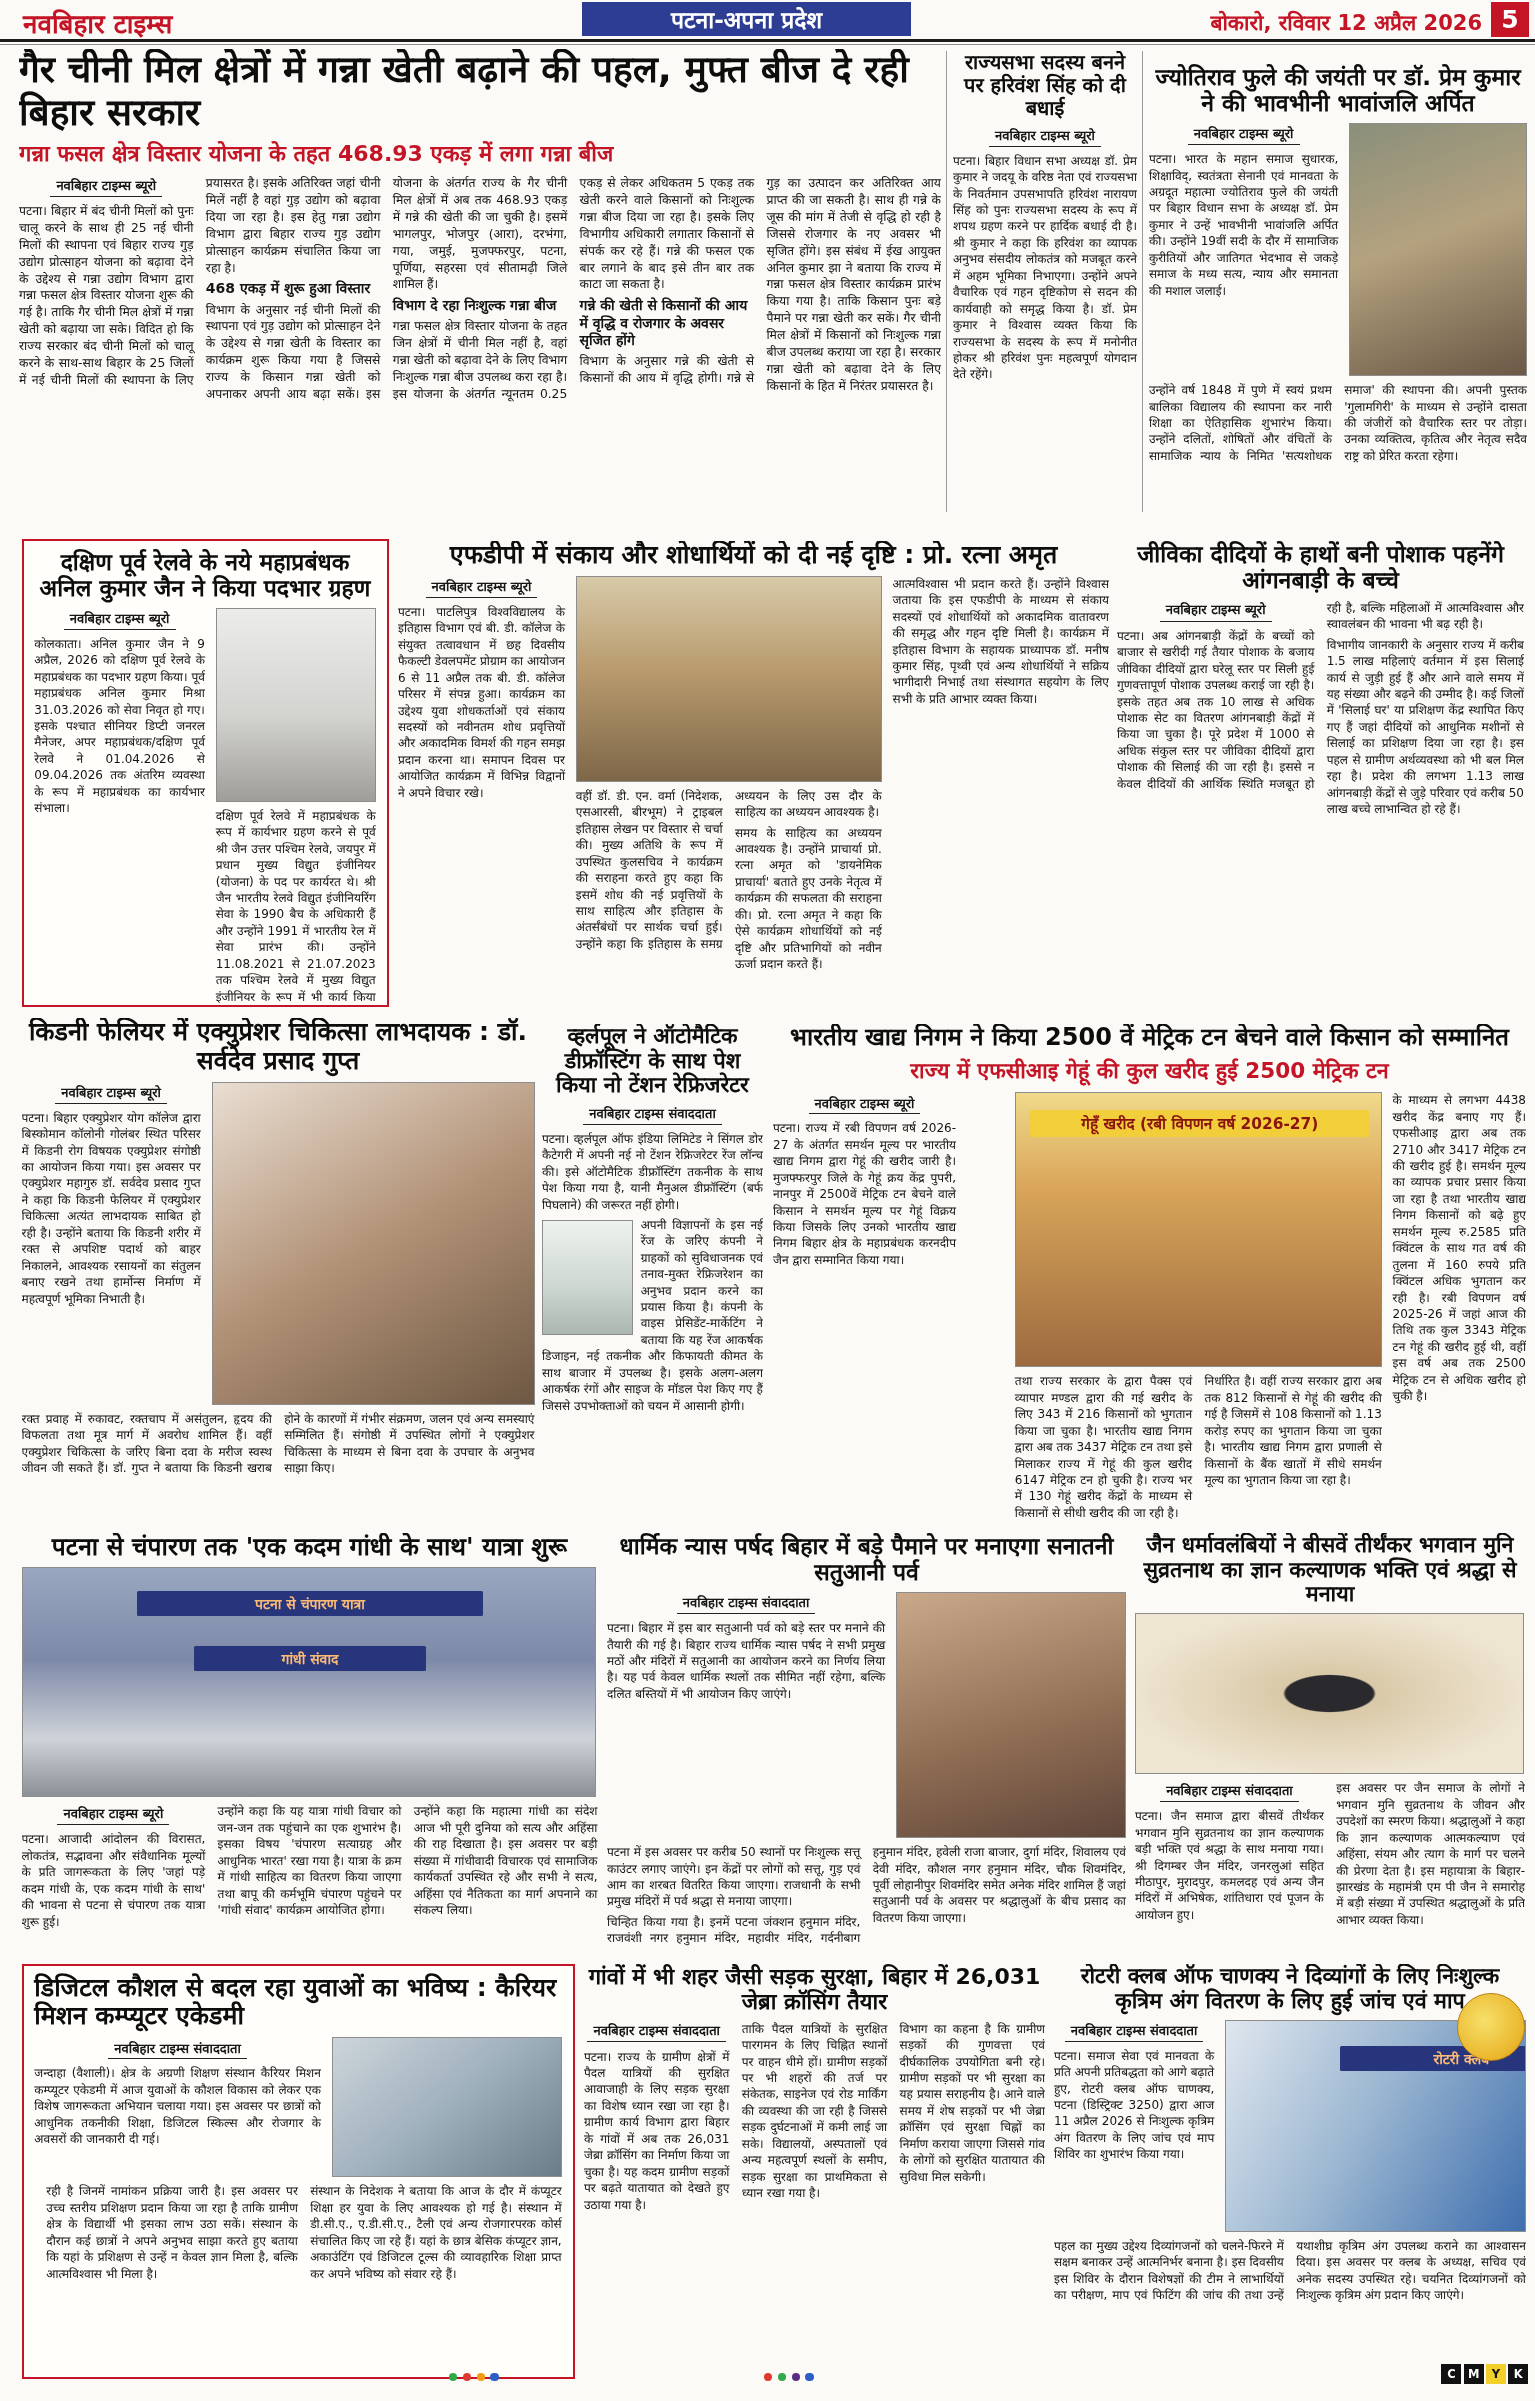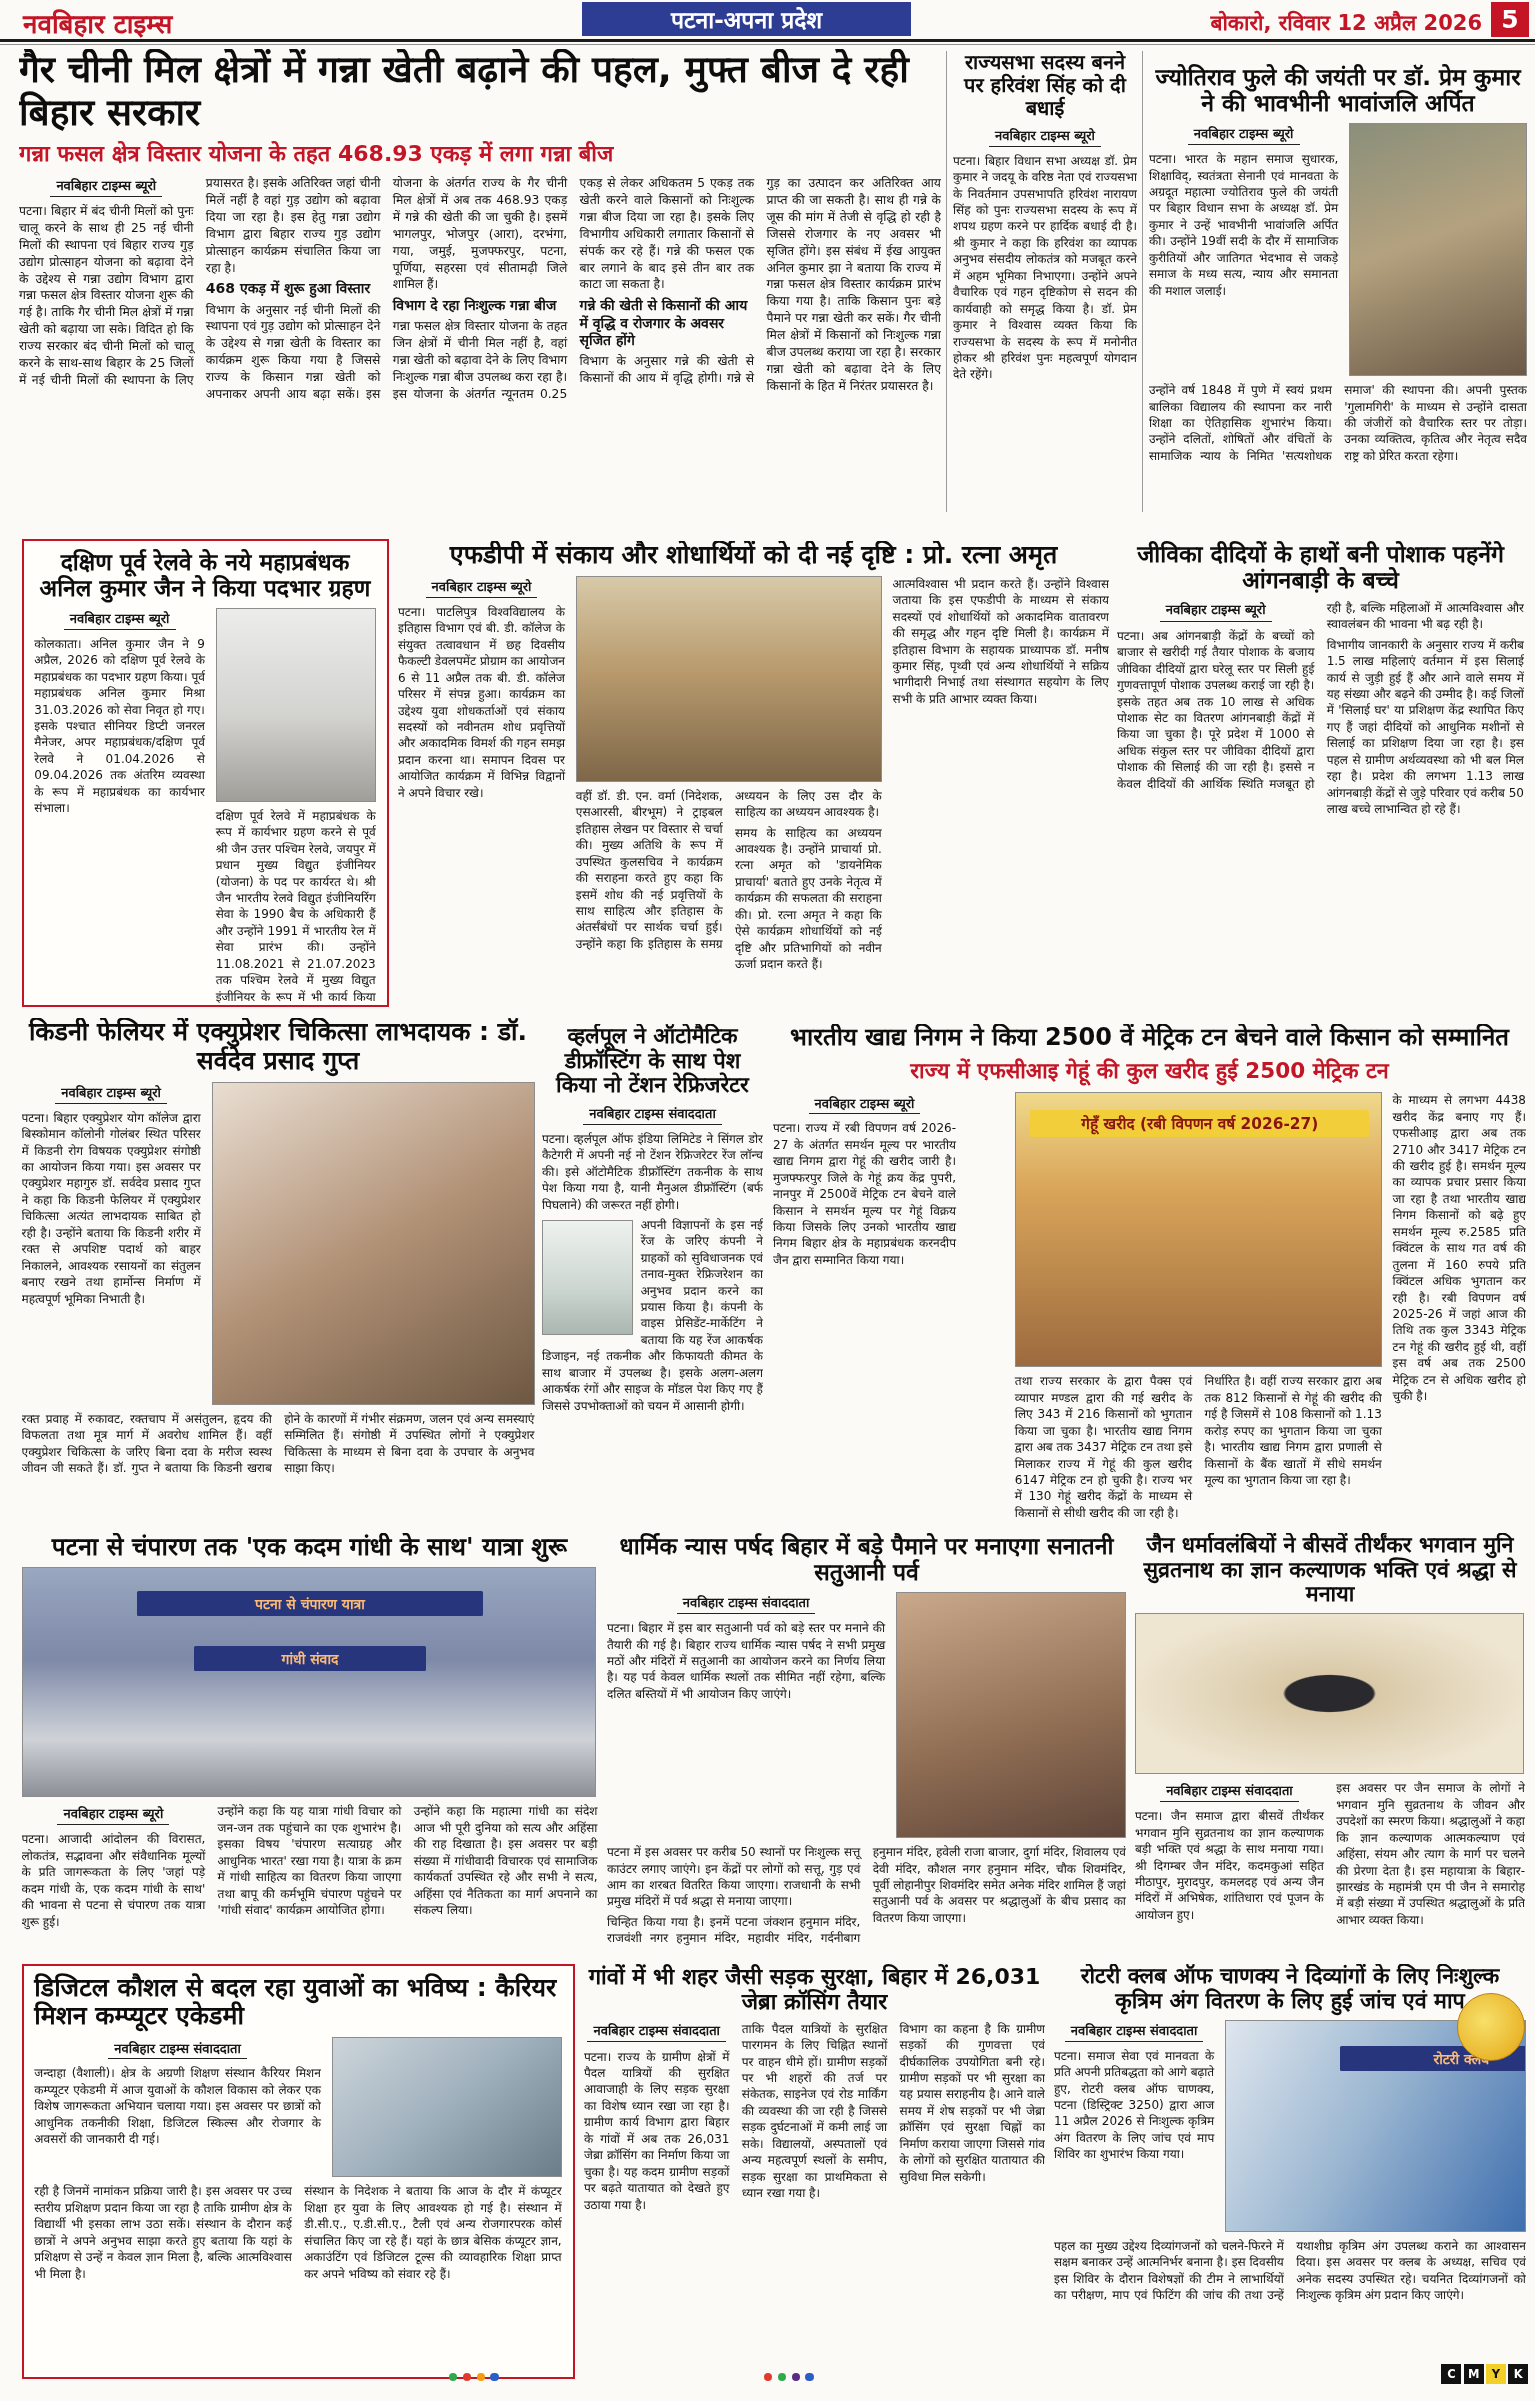--- a/index.html
+++ b/index.html
@@ -235,38 +235,38 @@
       <p>चिन्हित किया गया है। इनमें पटना जंक्शन हनुमान मंदिर, राजवंशी नगर हनुमान मंदिर, महावीर मंदिर, गर्दनीबाग हनुमान मंदिर, हवेली राजा बाजार, दुर्गा मंदिर, शिवालय एवं देवी मंदिर, कौशल नगर हनुमान मंदिर, चौक शिवमंदिर, पूर्वी लोहानीपुर शिवमंदिर समेत अनेक मंदिर शामिल हैं जहां सतुआनी पर्व के अवसर पर श्रद्धालुओं के बीच प्रसाद का वितरण किया जाएगा।</p>
     </div>
   </div>
 
   <div class="art" style="left:1135px;top:1533px;width:390px;height:424px;">
     <div class="hl" style="font-size:21.5px;">जैन धर्मावलंबियों ने बीसवें तीर्थंकर भगवान मुनि सुव्रतनाथ का ज्ञान कल्याणक भक्ति एवं श्रद्धा से मनाया</div>
     <div class="photo" style="width:389px;height:161px;
          background:radial-gradient(ellipse at 50% 50%, #2a2a2e 0%, #2a2a2e 16%, #d9c9a8 17%, #efe6d2 75%);"></div>
     <div class="bd cols2" style="margin-top:6.1px;font-size:12px;">
       <span class="by">नवबिहार टाइम्स संवाददाता</span>
-      <p>पटना। जैन समाज द्वारा बीसवें तीर्थंकर भगवान मुनि सुव्रतनाथ का ज्ञान कल्याणक बड़ी भक्ति एवं श्रद्धा के साथ मनाया गया। श्री दिगम्बर जैन मंदिर, कदमकुआं सहित मीठापुर, मुरादपुर, कमलदह एवं अन्य जैन मंदिरों में अभिषेक, शांतिधारा एवं पूजन के आयोजन हुए।</p>
+      <p>पटना। जैन समाज द्वारा बीसवें तीर्थंकर भगवान मुनि सुव्रतनाथ का ज्ञान कल्याणक बड़ी भक्ति एवं श्रद्धा के साथ मनाया गया। श्री दिगम्बर जैन मंदिर, जनरलुआं सहित मीठापुर, मुरादपुर, कमलदह एवं अन्य जैन मंदिरों में अभिषेक, शांतिधारा एवं पूजन के आयोजन हुए।</p>
       <p>इस अवसर पर जैन समाज के लोगों ने भगवान मुनि सुव्रतनाथ के जीवन और उपदेशों का स्मरण किया। श्रद्धालुओं ने कहा कि ज्ञान कल्याणक आत्मकल्याण एवं अहिंसा, संयम और त्याग के मार्ग पर चलने की प्रेरणा देता है। इस महायात्रा के बिहार-झारखंड के महामंत्री एम पी जैन ने समारोह में बड़ी संख्या में उपस्थित श्रद्धालुओं के प्रति आभार व्यक्त किया।</p>
     </div>
   </div>
 
   <div class="art redbox" style="left:21.5px;top:1964px;width:553px;height:415px;">
     <div class="hl left" style="font-size:25px;">डिजिटल कौशल से बदल रहा युवाओं का भविष्य : कैरियर मिशन कम्प्यूटर एकेडमी</div>
     <div class="row">
       <div style="flex:1;">
         <span class="by">नवबिहार टाइम्स संवाददाता</span>
         <div class="bd" style="font-size:12px;">
           <p>जन्दाहा (वैशाली)। क्षेत्र के अग्रणी शिक्षण संस्थान कैरियर मिशन कम्प्यूटर एकेडमी में आज युवाओं के कौशल विकास को लेकर एक विशेष जागरूकता अभियान चलाया गया। इस अवसर पर छात्रों को आधुनिक तकनीकी शिक्षा, डिजिटल स्किल्स और रोजगार के अवसरों की जानकारी दी गई।</p>
         </div>
       </div>
       <div class="photo" style="flex:0 0 auto;width:230px;height:140px;
            background:linear-gradient(140deg,#cdd5da 0%,#9fb0bd 50%,#6c7d8a 100%);"></div>
     </div>
-    <div class="bd cols2" style="margin-top:6.1px;font-size:12px;">
+    <div class="bd cols2" style="margin-top:6.1px;font-size:12px;margin-left:12px;">
       <p>रही है जिनमें नामांकन प्रक्रिया जारी है। इस अवसर पर उच्च स्तरीय प्रशिक्षण प्रदान किया जा रहा है ताकि ग्रामीण क्षेत्र के विद्यार्थी भी इसका लाभ उठा सकें। संस्थान के दौरान कई छात्रों ने अपने अनुभव साझा करते हुए बताया कि यहां के प्रशिक्षण से उन्हें न केवल ज्ञान मिला है, बल्कि आत्मविश्वास भी मिला है।</p>
       <p>संस्थान के निदेशक ने बताया कि आज के दौर में कंप्यूटर शिक्षा हर युवा के लिए आवश्यक हो गई है। संस्थान में डी.सी.ए., ए.डी.सी.ए., टैली एवं अन्य रोजगारपरक कोर्स संचालित किए जा रहे हैं। यहां के छात्र बेसिक कंप्यूटर ज्ञान, अकाउंटिंग एवं डिजिटल टूल्स की व्यावहारिक शिक्षा प्राप्त कर अपने भविष्य को संवार रहे हैं।</p>
     </div>
   </div>
 
   <div class="art" style="left:584px;top:1964px;width:461px;height:415px;">
     <div class="hl" style="font-size:22px;">गांवों में भी शहर जैसी सड़क सुरक्षा, बिहार में 26,031 जेब्रा क्रॉसिंग तैयार</div>
     <div class="bd cols3" style="font-size:12px;">
       <span class="by">नवबिहार टाइम्स संवाददाता</span>
       <p>पटना। राज्य के ग्रामीण क्षेत्रों में पैदल यात्रियों की सुरक्षित आवाजाही के लिए सड़क सुरक्षा का विशेष ध्यान रखा जा रहा है। ग्रामीण कार्य विभाग द्वारा बिहार के गांवों में अब तक 26,031 जेब्रा क्रॉसिंग का निर्माण किया जा चुका है। यह कदम ग्रामीण सड़कों पर बढ़ते यातायात को देखते हुए उठाया गया है।</p>

